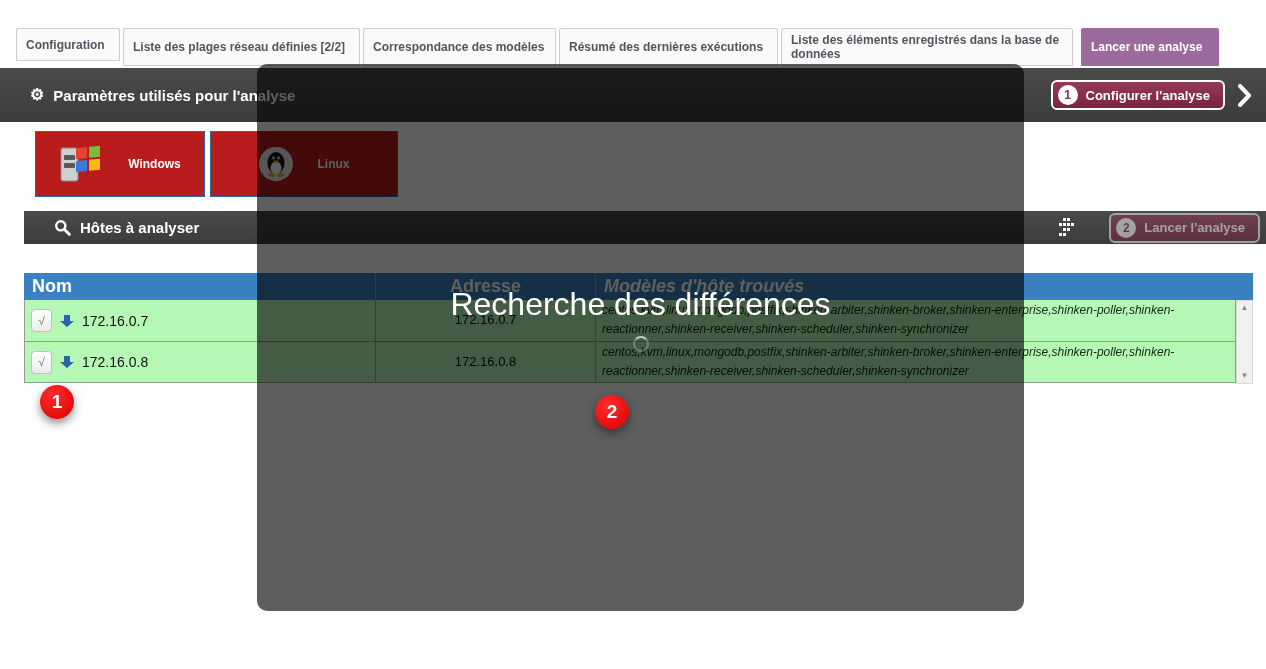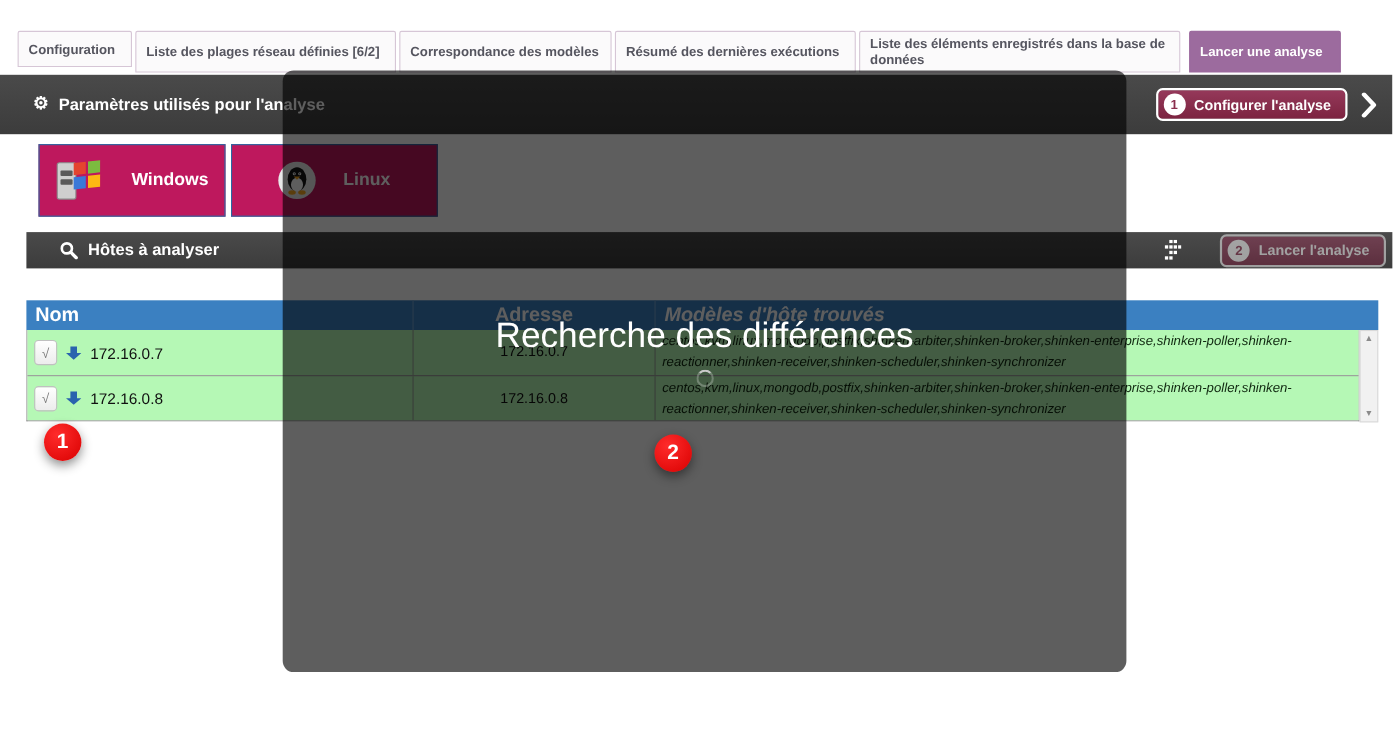--- a/index.html
+++ b/index.html
@@ -32,23 +32,23 @@
   .step-btn{display:flex;align-items:center;gap:8px;cursor:pointer;
             background:linear-gradient(#95395a,#7c2340);border:2px solid #fff;border-radius:6px;
             padding:3px 13px 3px 5px;color:#fff;font-size:13px;font-weight:bold;white-space:nowrap;}
   .step-circle{width:20px;height:20px;border-radius:50%;background:#fff;color:#8b2f4d;
                display:flex;align-items:center;justify-content:center;font-size:12px;font-weight:bold;}
   .step-btn.disabled{opacity:0.5;cursor:default;}
   .collapse-chevron{margin:0 8px 0 12px;display:flex;align-items:center;cursor:pointer;}
   .tasks-icon{margin-right:35px;cursor:pointer;display:flex;}
 
   
-  .os-btn{position:absolute;top:131px;height:66px;background:#be185d;border:1px solid #2a68a4;
+  .os-btn{position:absolute;top:131px;height:66px;background:#b91c1c;border:1px solid #2a68a4;
           box-sizing:border-box;display:flex;align-items:center;justify-content:center;gap:25px;
-          color:#fff;font-size:16px;font-weight:bold;cursor:pointer;}
+          color:#fff;font-size:12px;font-weight:bold;cursor:pointer;}
   .os-windows{left:35px;width:170px;}
   .os-linux{left:210px;width:188px;}
   .tux-circle{width:34px;height:34px;border-radius:50%;background:#e9e9e9;
               display:flex;align-items:center;justify-content:center;}
 
   
   .hosts-table{position:absolute;left:24px;top:273px;width:1229px;}
   .thead{display:flex;height:27px;background:#3b80c1;color:#fff;font-size:18px;font-weight:bold;
          align-items:center;box-sizing:border-box;}
   .th{box-sizing:border-box;height:100%;display:flex;align-items:center;padding:0 8px;}
@@ -96,21 +96,21 @@
 </head>
 <body>
 
 <div class="page">
 
   <div class="tabbar">
       <div class="tab">
         <span>Configuration</span>
       </div>
       <div class="tab">
-        <span>Liste des plages réseau définies [6/2]</span>
+        <span>Liste des plages réseau définies [2/2]</span>
       </div>
       <div class="tab">
         <span>Correspondance des modèles</span>
       </div>
       <div class="tab">
         <span>Résumé des dernières exécutions</span>
       </div>
       <div class="tab">
         <span>Liste des éléments enregistrés dans la base de données</span>
       </div>

